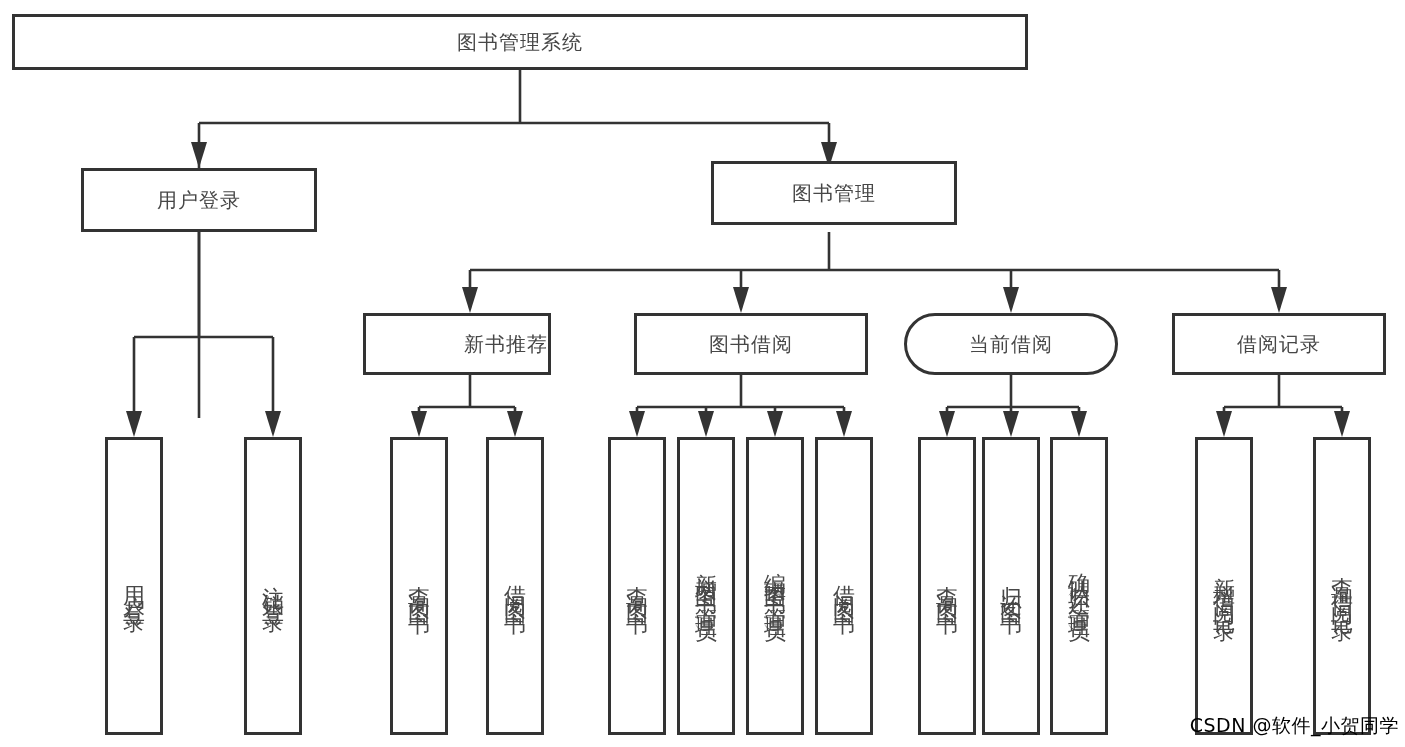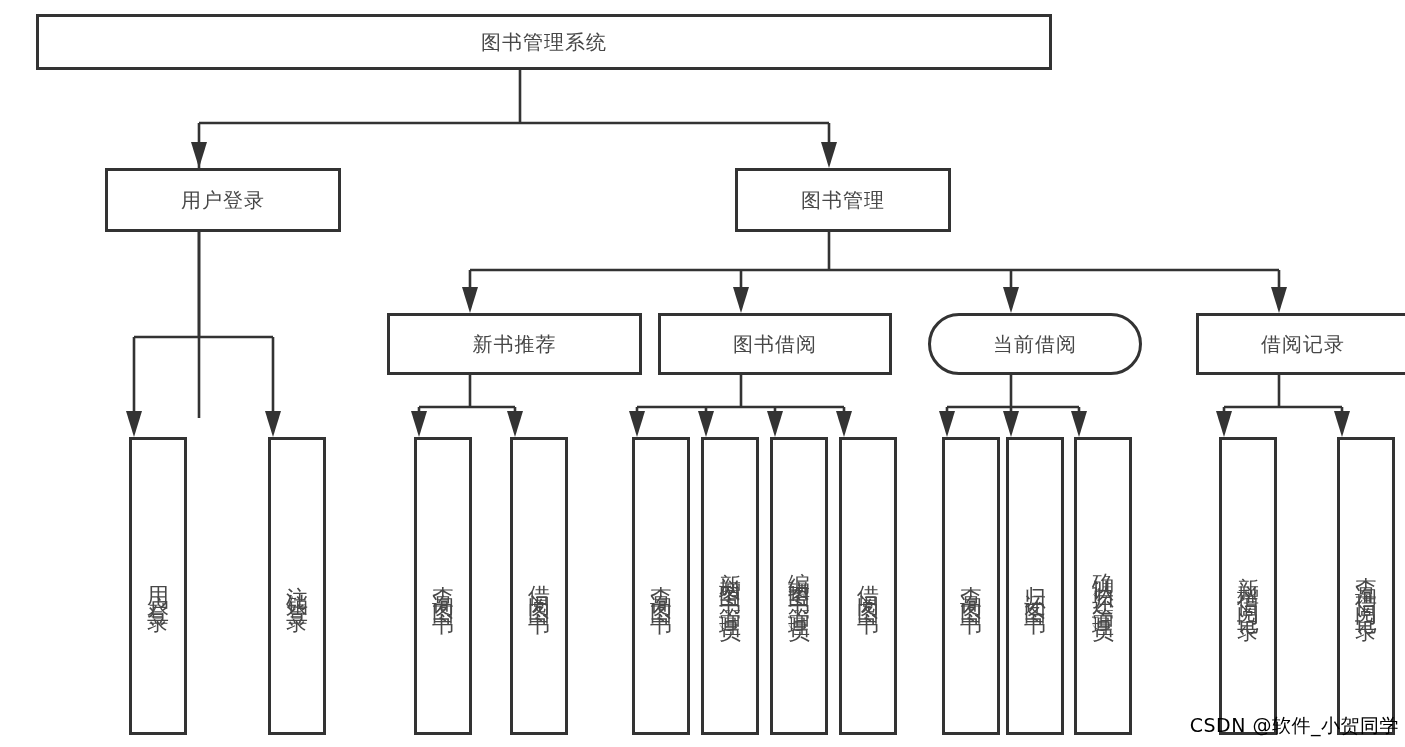--- a/index.html
+++ b/index.html
@@ -24,21 +24,20 @@
   .nbox {
     position: absolute;
     box-sizing: border-box;
     background: #ffffff;
     border: 3px solid #333333;
     display: flex;
     align-items: center;
     justify-content: center;
     z-index: 2;
     color: #474747;
-    margin-left: 24px;
   }
   .nbox .hlabel {
     font-size: 20px;
     letter-spacing: 1px;
     white-space: nowrap;
   }
   .leaf {
     top: 437px;
     width: 58px;
     height: 298px;
@@ -126,25 +125,25 @@
     </g>
   </svg>
 
   <div class="nbox" style="left:12px; top:14px; width:1016px; height:56px;">
     <span class="hlabel">图书管理系统</span>
   </div>
 
   <div class="nbox" style="left:81px; top:168px; width:236px; height:64px;">
     <span class="hlabel">用户登录</span>
   </div>
-  <div class="nbox" style="left:711px; top:168px; width:216px; height:64px;">
+  <div class="nbox" style="left:711px; top:161px; width:246px; height:64px;">
     <span class="hlabel">图书管理</span>
   </div>
 
-  <div class="nbox" style="left:363px; top:313px; width:255px; height:62px;">
+  <div class="nbox" style="left:363px; top:313px; width:188px; height:62px;justify-content:flex-end;">
     <span class="hlabel">新书推荐</span>
   </div>
   <div class="nbox" style="left:634px; top:313px; width:234px; height:62px;">
     <span class="hlabel">图书借阅</span>
   </div>
   <div class="nbox" style="left:904px; top:313px; width:214px; height:62px;border-radius:31px;">
     <span class="hlabel">当前借阅</span>
   </div>
   <div class="nbox" style="left:1172px; top:313px; width:214px; height:62px;">
     <span class="hlabel">借阅记录</span>

